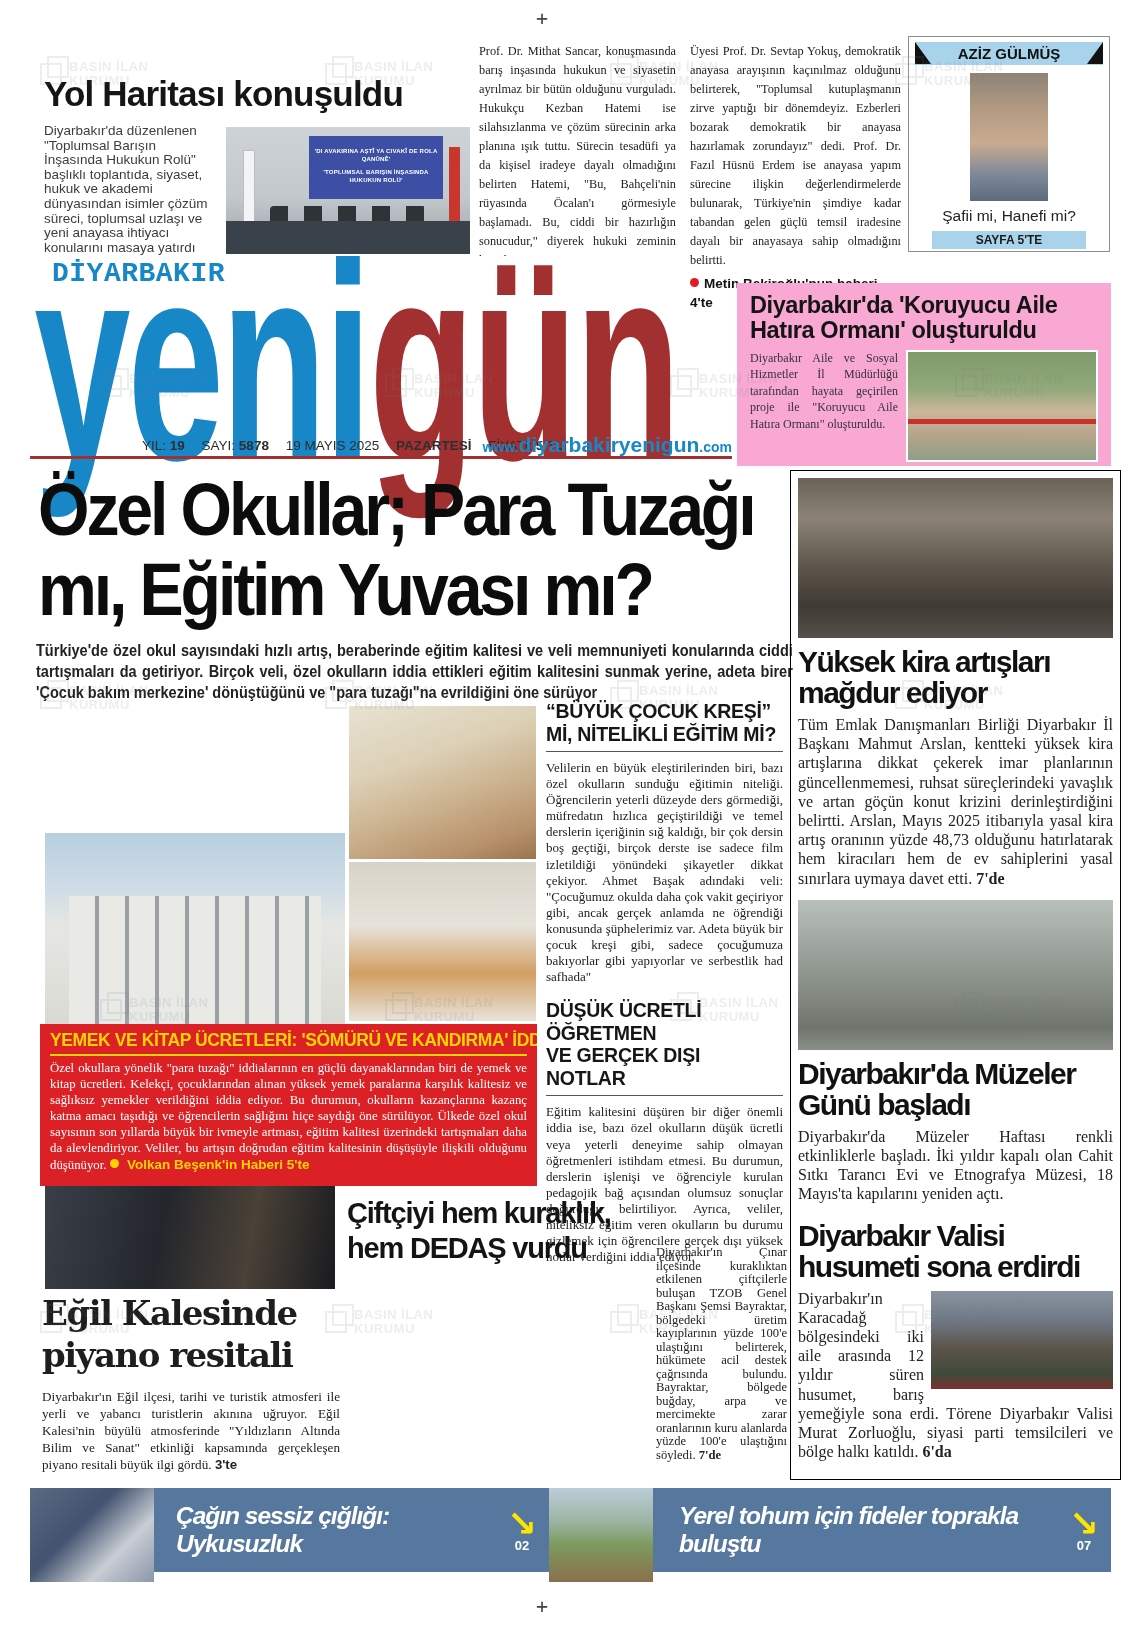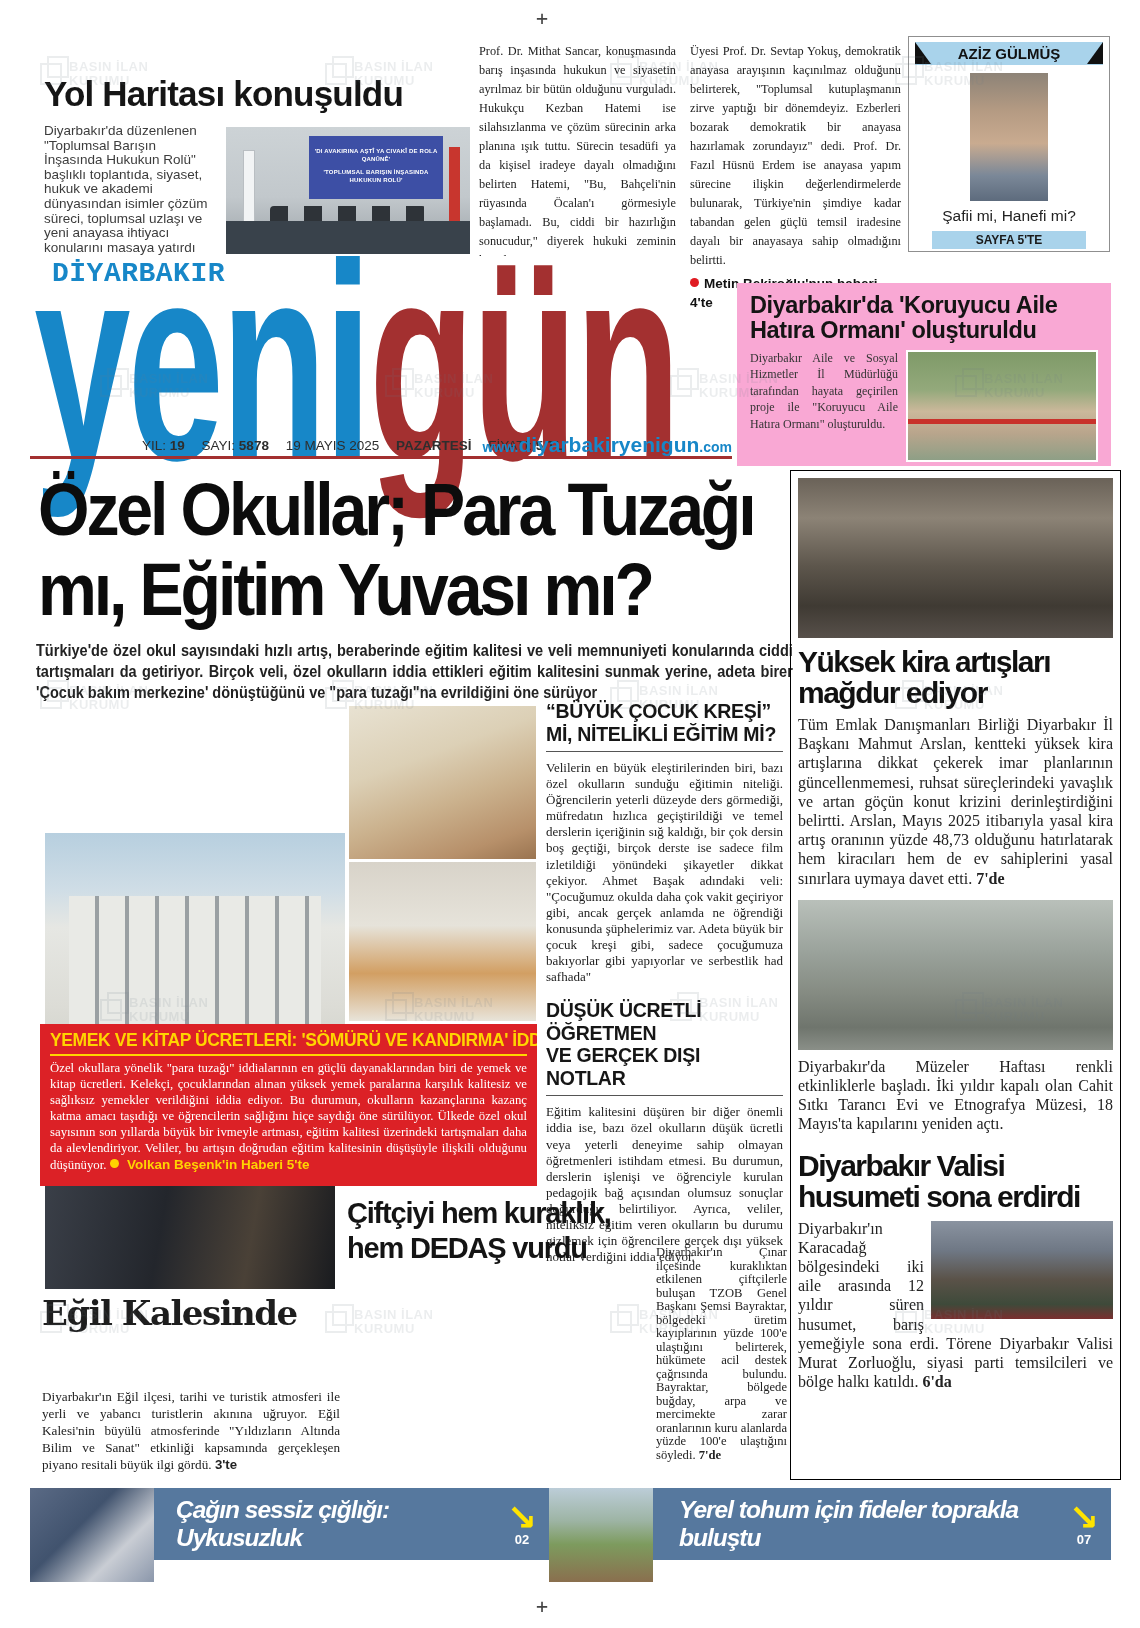--- a/index.html
+++ b/index.html
@@ -118,21 +118,21 @@
 
   .ciftci-h{left:347px;top:1196px;width:305px;font-size:29px;line-height:35px;font-weight:bold;
             letter-spacing:-1.2px;color:#141414;}
   .cinar-col{left:656px;top:1246px;width:131px;font-size:12.6px;line-height:13.5px;color:#222;}
 
   
   .teaser-photo1{left:30px;top:1488px;width:124px;height:94px;
      background:linear-gradient(135deg,#5a6a85 0%,#41536e 40%,#c9cdd4 70%,#8b97ab 100%);}
   .teaser-photo2{left:549px;top:1488px;width:104px;height:94px;
      background:linear-gradient(180deg,#bccdd8 0%,#9db4a4 35%,#7d9b5e 60%,#8a6f4e 100%);}
-  .teaser-bar{top:1488px;height:72px;background:#56789e;display:flex;align-items:center;box-sizing:border-box;}
+  .teaser-bar{top:1488px;height:84px;background:#56789e;display:flex;align-items:center;box-sizing:border-box;}
   .tb-1{left:154px;width:395px;padding-left:22px;}
   .tb-2{left:653px;width:458px;padding-left:26px;}
   .tb-title{color:#fff;font-style:italic;font-weight:bold;font-size:24.5px;letter-spacing:-1px;flex:1 1 auto;}
   .tb-arrowbox{display:flex;flex-direction:column;align-items:center;margin-right:12px;line-height:.85;}
   .tb-arrow{color:#ffe400;font-family:"DejaVu Sans",sans-serif;font-size:36px;font-weight:bold;}
   .tb-num{color:#fff;font-size:13px;font-weight:bold;}
 
   
   .ts-photo{background:linear-gradient(180deg,#cdd3d6 0%,#c2c8cc 55%,#9aa1a6 100%);position:relative;overflow:hidden;}
   .conf-screen{position:absolute;left:34%;top:7%;width:55%;height:50%;background:#3d4fa5;color:#fff;
@@ -242,33 +242,36 @@
 
   <div class="abs rail">
     <div class="rail-photo1"></div>
     <div class="rail-h">
       <span>Yüksek kira artışları</span><br><span>mağdur ediyor</span>
     </div>
     <div class="rail-body serif just">
       <span>Tüm Emlak Danışmanları Birliği Diyarbakır İl Başkanı Mahmut Arslan, kentteki yüksek kira artışlarına dikkat çekerek imar planlarının güncellenmemesi, ruhsat süreçlerindeki yavaşlık ve artan göçün konut krizini derinleştirdiğini belirtti. Arslan, Mayıs 2025 itibarıyla yasal kira artış oranının yüzde 48,73 olduğunu hatırlatarak hem kiracıları hem de ev sahiplerini yasal sınırlara uymaya davet etti.</span> <b>7'de</b>
     </div>
     <div class="rail-photo2"></div>
+    <div class="rail-h">
+      <span>Diyarbakır'da Müzeler</span><br><span>Günü başladı</span>
+    </div>
     <div class="rail-body serif just">Diyarbakır'da Müzeler Haftası renkli etkinliklerle başladı. İki yıldır kapalı olan Cahit Sıtkı Tarancı Evi ve Etnografya Müzesi, 18 Mayıs'ta kapılarını yeniden açtı.</div>
     <div class="rail-h" style="margin-top:16px">
       <span>Diyarbakır Valisi</span><br><span>husumeti sona erdirdi</span>
     </div>
     <div class="rail-body serif just">
       <span class="rail-photo3"></span>
       <span>Diyarbakır'ın Karacadağ bölgesindeki iki aile arasında 12 yıldır süren husumet, barış yemeğiyle sona erdi. Törene Diyarbakır Valisi Murat Zorluoğlu, siyasi parti temsilcileri ve bölge halkı katıldı.</span> <b>6'da</b>
     </div>
   </div>
 
   <div class="abs piano-photo"></div>
   <div class="abs egil-h">
-    <span>Eğil Kalesinde</span><br>
+    <span>Eğil Kalesinde</span><br><span>piyano resitali</span>
   </div>
   <div class="abs egil-body serif just">
     <span>Diyarbakır'ın Eğil ilçesi, tarihi ve turistik atmosferi ile yerli ve yabancı turistlerin akınına uğruyor. Eğil Kalesi'nin büyülü atmosferinde "Yıldızların Altında Bilim ve Sanat" etkinliği kapsamında gerçekleşen piyano resitali büyük ilgi gördü.</span> <b style="font-family:'Liberation Sans',sans-serif">3'te</b>
   </div>
 
   <div class="abs ciftci-h">
     <span>Çiftçiyi hem kuraklık,</span><br><span>hem DEDAŞ vurdu</span>
   </div>
 
   <div class="abs cinar-col serif just">

